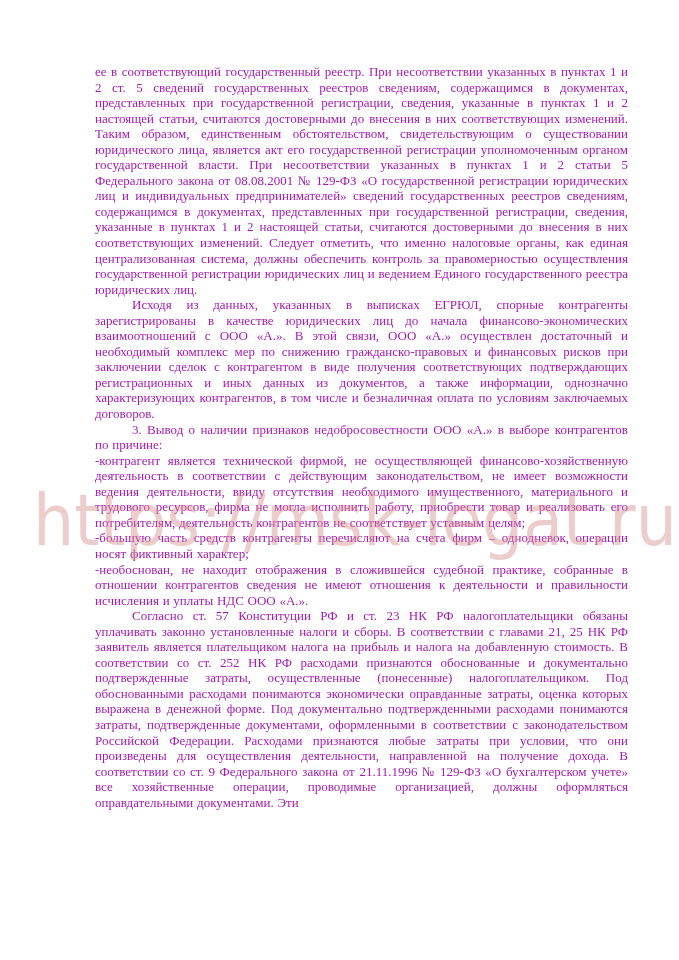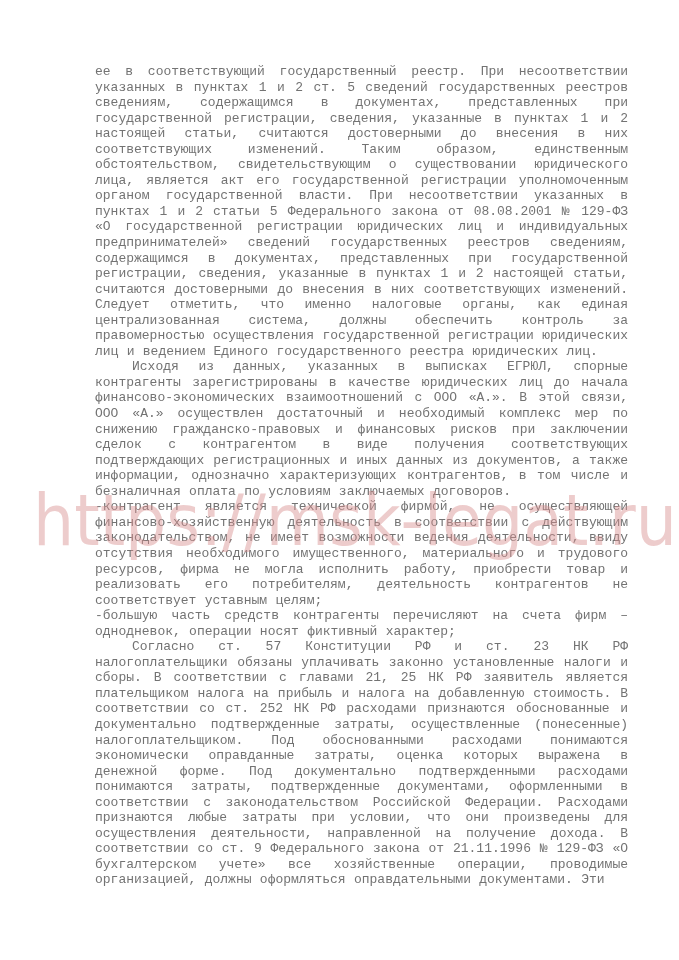--- a/index.html
+++ b/index.html
@@ -13,25 +13,24 @@
     height: 960px;
     background: #ffffff;
     overflow: hidden;
     font-family: "Liberation Serif", "DejaVu Serif", serif;
   }
   .text-block {
     position: absolute;
     left: 95px;
     top: 64px;
     width: 533px;
-    color: #737373;
+    color: #a21caf;
     font-size: 13px;
     line-height: 15.55px;
     text-align: justify;
-    font-family: Liberation Mono, monospace;
   }
   .text-block p {
     margin: 0;
     padding: 0;
     word-spacing: 0.5px;
   }
   .text-block p.indent {
     text-indent: 37px;
   }
   .watermark {
@@ -44,22 +43,24 @@
   }
 </style>
 </head>
 <body>
 
 <div class="page">
 
   <div class="text-block">
     <p>ее в соответствующий государственный реестр. При несоответствии указанных в пунктах 1 и 2 ст. 5 сведений государственных реестров сведениям, содержащимся в документах, представленных при государственной регистрации, сведения, указанные в пунктах 1 и 2 настоящей статьи, считаются достоверными до внесения в них соответствующих изменений. Таким образом, единственным обстоятельством, свидетельствующим о существовании юридического лица, является акт его государственной регистрации уполномоченным органом государственной власти. При несоответствии указанных в пунктах 1 и 2 статьи 5 Федерального закона от 08.08.2001 № 129-ФЗ «О государственной регистрации юридических лиц и индивидуальных предпринимателей» сведений государственных реестров сведениям, содержащимся в документах, представленных при государственной регистрации, сведения, указанные в пунктах 1 и 2 настоящей статьи, считаются достоверными до внесения в них соответствующих изменений. Следует отметить, что именно  налоговые органы, как единая централизованная система, должны обеспечить контроль за правомерностью осуществления государственной регистрации юридических лиц и ведением Единого государственного реестра юридических лиц.</p>
     <p class="indent">Исходя из данных, указанных в выписках ЕГРЮЛ, спорные контрагенты зарегистрированы в качестве юридических лиц до начала финансово-экономических взаимоотношений с ООО «А.». В этой связи, ООО «А.» осуществлен достаточный и необходимый комплекс мер по снижению гражданско-правовых и финансовых рисков при заключении сделок с контрагентом в виде получения соответствующих подтверждающих регистрационных и иных данных из документов, а также информации, однозначно характеризующих контрагентов, в том числе и безналичная оплата по условиям заключаемых договоров.</p>
+    <p class="indent">3. Вывод о наличии признаков недобросовестности ООО «А.» в выборе контрагентов по причине:</p>
     <p>-контрагент является технической фирмой, не осуществляющей финансово-хозяйственную деятельность в соответствии с действующим законодательством, не имеет возможности ведения деятельности, ввиду отсутствия необходимого имущественного, материального и трудового ресурсов, фирма не могла исполнить работу, приобрести товар и реализовать его потребителям, деятельность контрагентов не соответствует уставным целям;</p>
     <p>-большую часть средств контрагенты перечисляют на счета фирм – однодневок, операции носят фиктивный характер;</p>
+    <p>-необоснован, не находит отображения в сложившейся судебной практике, собранные в отношении контрагентов сведения не имеют отношения к деятельности и правильности исчисления и уплаты НДС ООО «А.».</p>
     <p class="indent">Согласно ст. 57 Конституции РФ и ст. 23 НК РФ налогоплательщики обязаны уплачивать законно установленные налоги и сборы. В соответствии с главами 21, 25 НК РФ заявитель является плательщиком налога на прибыль и налога на добавленную стоимость. В соответствии со ст. 252 НК РФ расходами признаются обоснованные и документально подтвержденные затраты, осуществленные (понесенные) налогоплательщиком. Под обоснованными расходами понимаются экономически оправданные затраты, оценка которых выражена в денежной форме. Под документально подтвержденными расходами понимаются затраты, подтвержденные документами, оформленными в соответствии с законодательством Российской Федерации. Расходами признаются любые затраты при условии, что они произведены для осуществления деятельности, направленной на получение дохода. В соответствии со ст. 9 Федерального закона от 21.11.1996 № 129-ФЗ «О бухгалтерском учете» все хозяйственные операции, проводимые организацией, должны оформляться оправдательными документами. Эти</p>
   </div>
 
   <svg class="watermark" viewBox="0 0 679 960" xmlns="http://www.w3.org/2000/svg" aria-hidden="true">
     <text x="33" y="545" font-family="DejaVu Sans, sans-serif" font-size="72" opacity="0.45" textLength="644" lengthAdjust="spacingAndGlyphs" fill="#d98f8f">https://msk-legat.ru</text>
   </svg>
 
 </div>
 
 </body></html>

